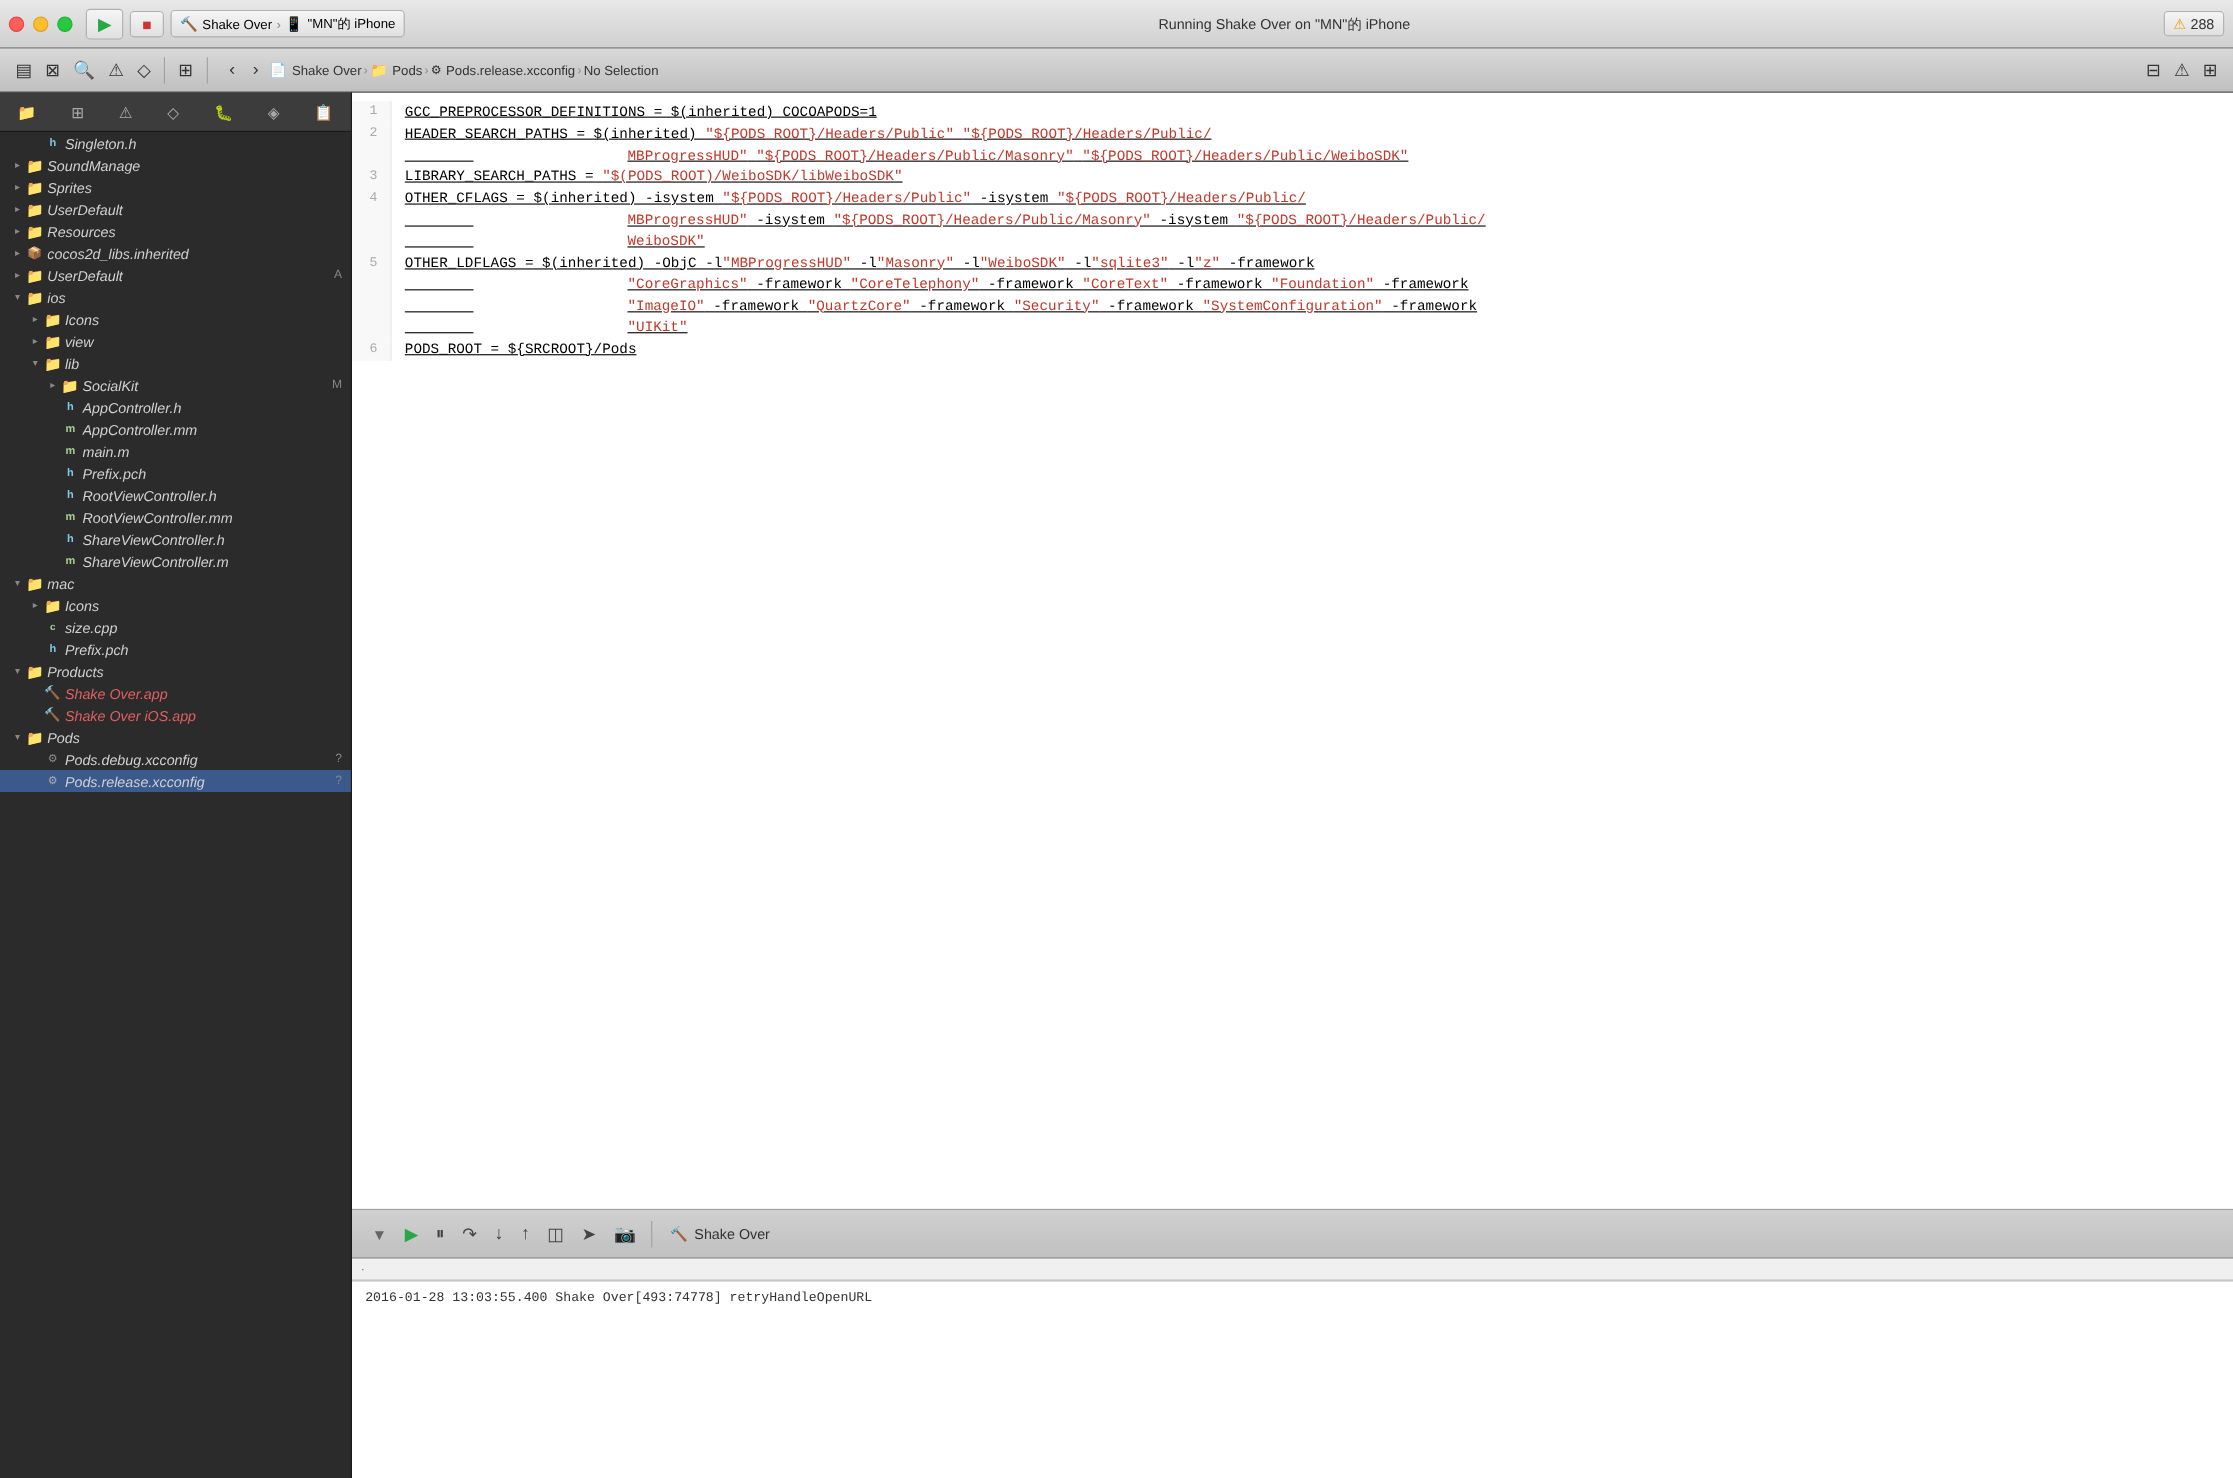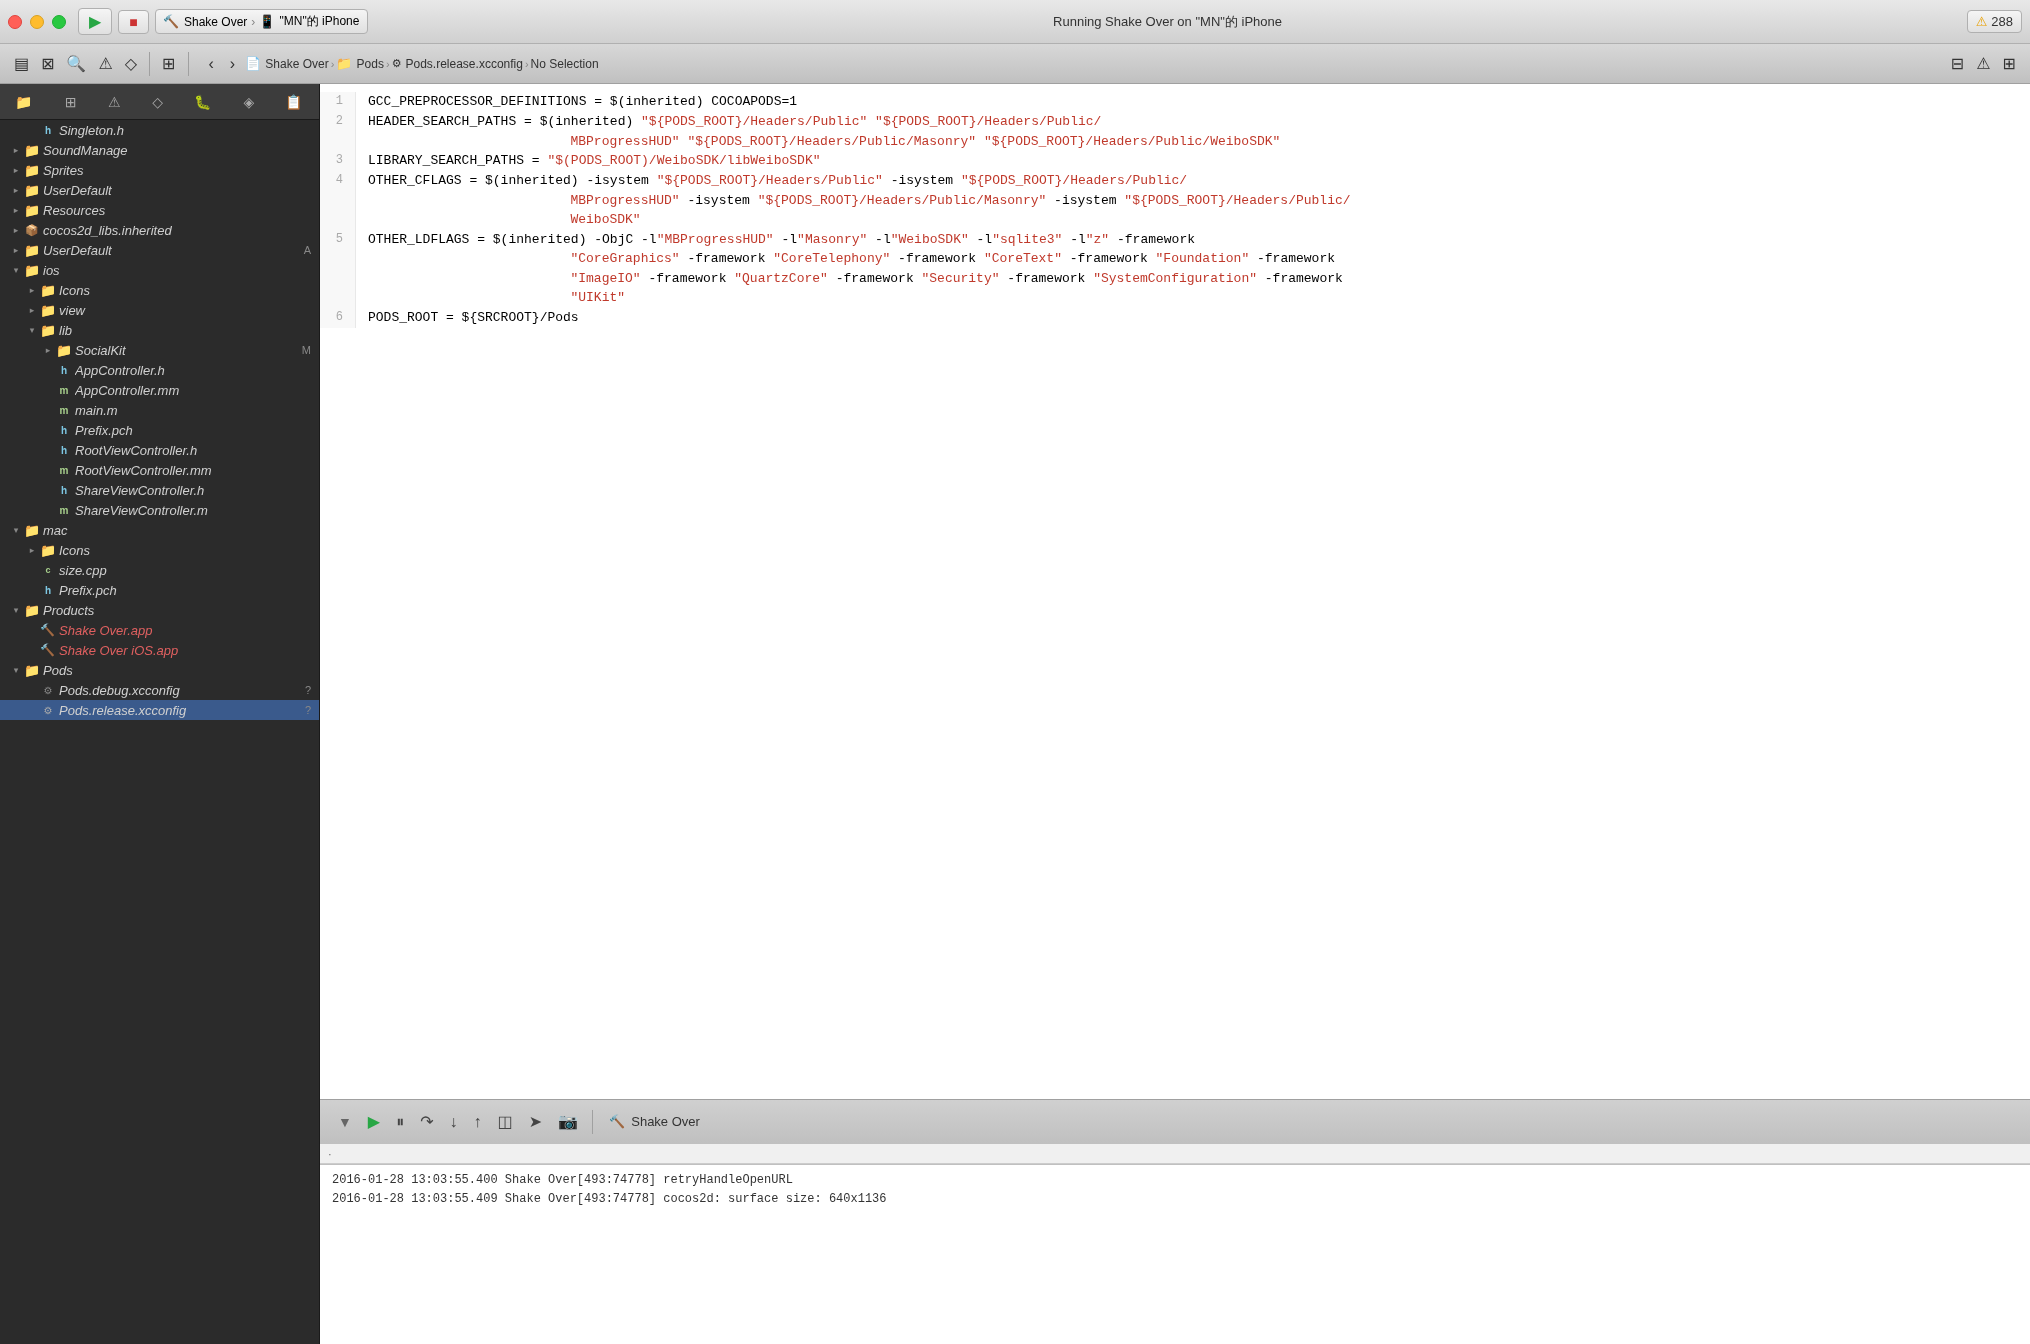--- a/index.html
+++ b/index.html
@@ -233,20 +233,21 @@
       font-size: 12px;
       flex-shrink: 0;
       user-select: none;
       background: #f8f8f8;
       border-right: 1px solid #e8e8e8;
     }
     .line-content {
       padding-left: 12px;
       flex: 1;
       white-space: pre;
+      text-decoration: underline;
     }
     .str { color: #c0392b; }
 
     
     .bottom-toolbar {
       background: linear-gradient(to bottom, #d0d0d0, #c0c0c0);
       height: 44px;
       display: flex;
       align-items: center;
       padding: 0 12px;
@@ -685,16 +686,15 @@
       </div>
     </div>
 
     <div style="height:1px; background:#c0c0c0; flex-shrink:0;"></div>
     <div style="height:20px; background:#f0f0f0; flex-shrink:0; display:flex; align-items:center; padding: 0 8px; border-bottom:1px solid #ccc;">
       <span style="font-size:11px; color:#666;">·</span>
     </div>
 
     <div class="console-area">
       <div class="console-line">2016-01-28 13:03:55.400 Shake Over[493:74778] retryHandleOpenURL</div>
-      <div class="console-line">2016-01-28 13:03:55.409 Shake Over[493:74778] cocos2d: surface size: 640x1136</div>
     </div>
   </div>
 </div>
 
 </body></html>

